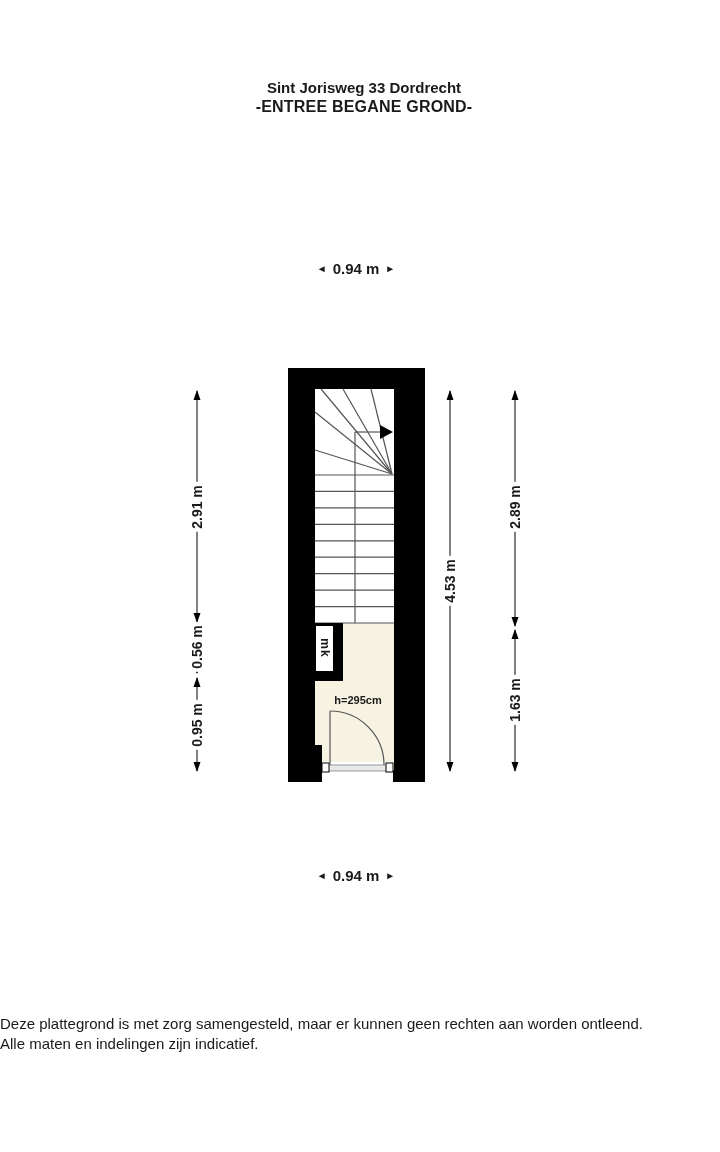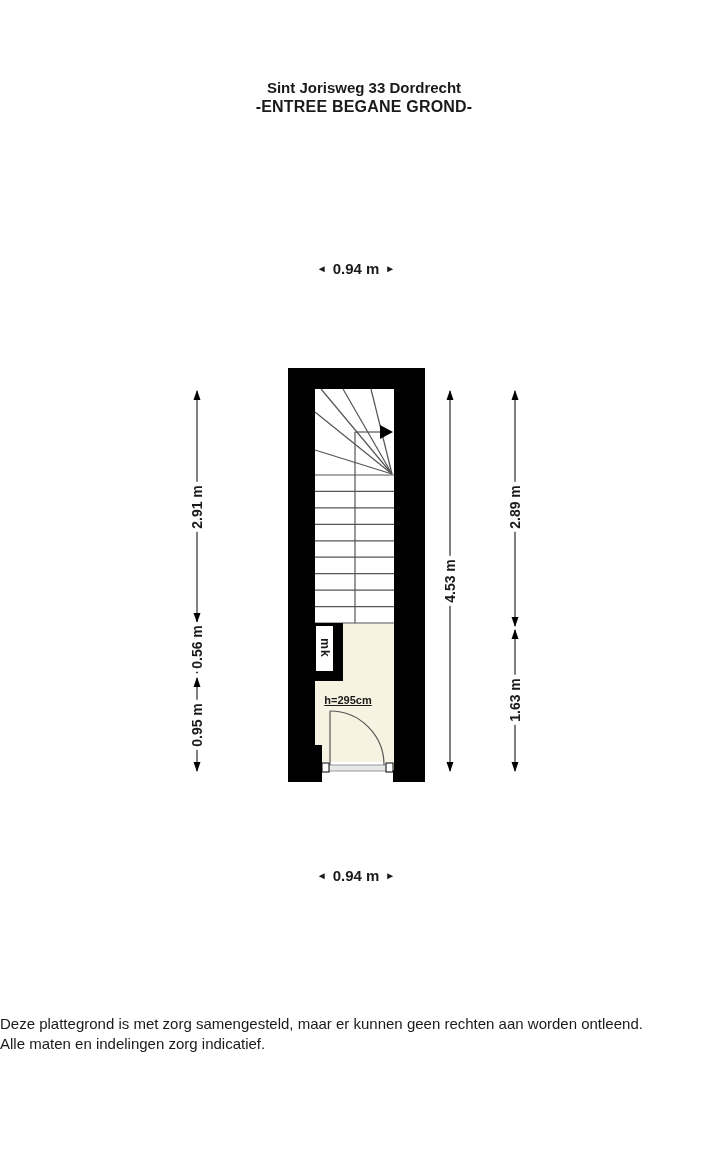--- a/index.html
+++ b/index.html
@@ -175,26 +175,26 @@
   </svg>
 
   <div class="dim-label-v" style="left:197px;top:507px;">2.91 m</div>
   <div class="dim-label-v" style="left:197px;top:647px;">0.56 m</div>
   <div class="dim-label-v" style="left:197px;top:725px;">0.95 m</div>
   <div class="dim-label-v" style="left:450px;top:581px;">4.53 m</div>
   <div class="dim-label-v" style="left:515px;top:507px;">2.89 m</div>
   <div class="dim-label-v" style="left:515px;top:700px;">1.63 m</div>
 
   <div class="mk-label" style="left:325px;top:648px;">mk</div>
-  <div class="height-label" style="left:348px;top:700px;text-decoration:underline;">h=295cm</div>
+  <div class="height-label" style="left:358px;top:700px;">h=295cm</div>
 
   <div class="dim-h" style="left:356px;top:875px;">
     <span class="arr">◄</span>
     <span>0.94 m</span>
     <span class="arr">►</span>
   </div>
 
   <div class="footer-block">
     <div>Deze plattegrond is met zorg samengesteld, maar er kunnen geen rechten aan worden ontleend.</div>
-    <div>Alle maten en indelingen zorg indicatief.</div>
+    <div>Alle maten en indelingen zijn indicatief.</div>
   </div>
 
 </div>
 
 </body></html>

